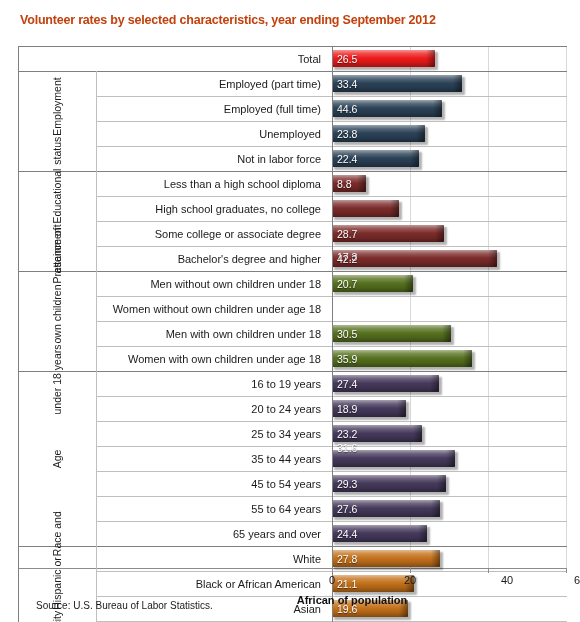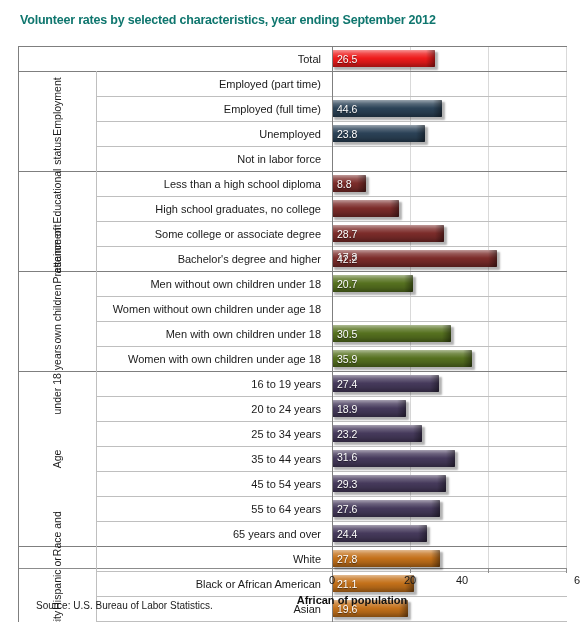--- a/index.html
+++ b/index.html
@@ -8,21 +8,21 @@
     background:#ffffff;
     font-family:"Liberation Sans",sans-serif;
     color:#1a1a1a;
     overflow:hidden;
     position:relative;
   }
 
   
   #chart-title{
     position:absolute;left:20px;top:13px;
-    font-size:12.5px;font-weight:bold;color:#0f766e;
+    font-size:12.5px;font-weight:bold;color:#c2410c;
     letter-spacing:-0.2px;white-space:nowrap;
   }
 
   
   #plot-frame{
     position:absolute;
     left:18px;top:46px;
     width:549px;height:522px;
   }
 
@@ -136,20 +136,27 @@
           <div class="bar" title="Total: 26.5" style="width: 103px; background: rgb(238, 27, 27);">
             <div class="gloss"></div>
             <div class="cap"></div>
           </div>
           <div class="bar-value" style="top: 12.5px;">26.5</div>
         </div>
       </div>
       <div class="group-sep" style="top: 25px;"></div>
       <div class="row" style="top: 25px;">
         <div class="cat-label">Employed (part time)</div>
+        <div class="bar-zone">
+          <div class="bar" title="Employed (part time): 33.4" style="width: 130px; background: rgb(43, 66, 87);">
+            <div class="gloss"></div>
+            <div class="cap"></div>
+          </div>
+          <div class="bar-value" style="top: 12.5px;">33.4</div>
+        </div>
       </div>
       <div class="row-sep" style="top: 50px; left: 78px;"></div>
       <div class="row" style="top: 50px;">
         <div class="cat-label">Employed (full time)</div>
         <div class="bar-zone">
           <div class="bar" title="Employed (full time): 28.1" style="width: 110px; background: rgb(43, 66, 87);">
             <div class="gloss"></div>
             <div class="cap"></div>
           </div>
           <div class="bar-value" style="top: 12.5px;">44.6</div>
@@ -162,20 +169,27 @@
           <div class="bar" title="Unemployed: 23.8" style="width: 93px; background: rgb(43, 66, 87);">
             <div class="gloss"></div>
             <div class="cap"></div>
           </div>
           <div class="bar-value" style="top: 12.5px;">23.8</div>
         </div>
       </div>
       <div class="row-sep" style="top: 100px; left: 78px;"></div>
       <div class="row" style="top: 100px;">
         <div class="cat-label">Not in labor force</div>
+        <div class="bar-zone">
+          <div class="bar" title="Not in labor force: 22.4" style="width: 87px; background: rgb(43, 66, 87);">
+            <div class="gloss"></div>
+            <div class="cap"></div>
+          </div>
+          <div class="bar-value" style="top: 12.5px;">22.4</div>
+        </div>
       </div>
       <div class="group-sep" style="top: 125px;"></div>
       <div class="group-label" style="top: 25px; height: 100px; left: 0px; width: 78px;">
         <div class="glines">
           <div class="gline">Employment</div>
           <div class="gline">status</div>
         </div>
       </div>
       <div class="group-divider" style="left: 78px; top: 25px; height: 100px; background: rgb(191, 191, 191);"></div>
       <div class="row" style="top: 125px;">
@@ -307,21 +321,21 @@
         </div>
       </div>
       <div class="row-sep" style="top: 400px; left: 78px;"></div>
       <div class="row" style="top: 400px;">
         <div class="cat-label">35 to 44 years</div>
         <div class="bar-zone">
           <div class="bar" title="35 to 44 years: 31.6" style="width: 123px; background: rgb(70, 58, 92);">
             <div class="gloss"></div>
             <div class="cap"></div>
           </div>
-          <div class="bar-value" style="top: 11px;">31.6</div>
+          <div class="bar-value" style="top: 2px;">31.6</div>
         </div>
       </div>
       <div class="row-sep" style="top: 425px; left: 78px;"></div>
       <div class="row" style="top: 425px;">
         <div class="cat-label">45 to 54 years</div>
         <div class="bar-zone">
           <div class="bar" title="45 to 54 years: 29.3" style="width: 114px; background: rgb(70, 58, 92);">
             <div class="gloss"></div>
             <div class="cap"></div>
           </div>
@@ -406,18 +420,18 @@
       <div style="position: absolute; left: 314px; top: 0px; height: 600px; width: 1px; background: rgb(127, 127, 127);"></div>
     </div>
 </div>
 
 <div id="axis">
     <div class="tick" style="left: 314px;"></div>
     <div class="tick-label" style="left: 314px;">0</div>
     <div class="tick" style="left: 392px;"></div>
     <div class="tick-label" style="left: 392px;">20</div>
     <div class="tick" style="left: 470px;"></div>
-    <div class="tick-label" style="left: 444px;">40</div>
+    <div class="tick-label" style="left: 489px;">40</div>
     <div class="tick" style="left: 548px;"></div>
     <div class="tick-label" style="left: 548px; padding-left: 28px;">60</div>
   </div>
 <div id="x-axis-title"><span>African of population</span></div>
 <div id="source-note">Source: U.S. Bureau of Labor Statistics.</div>
 
 </body></html>

